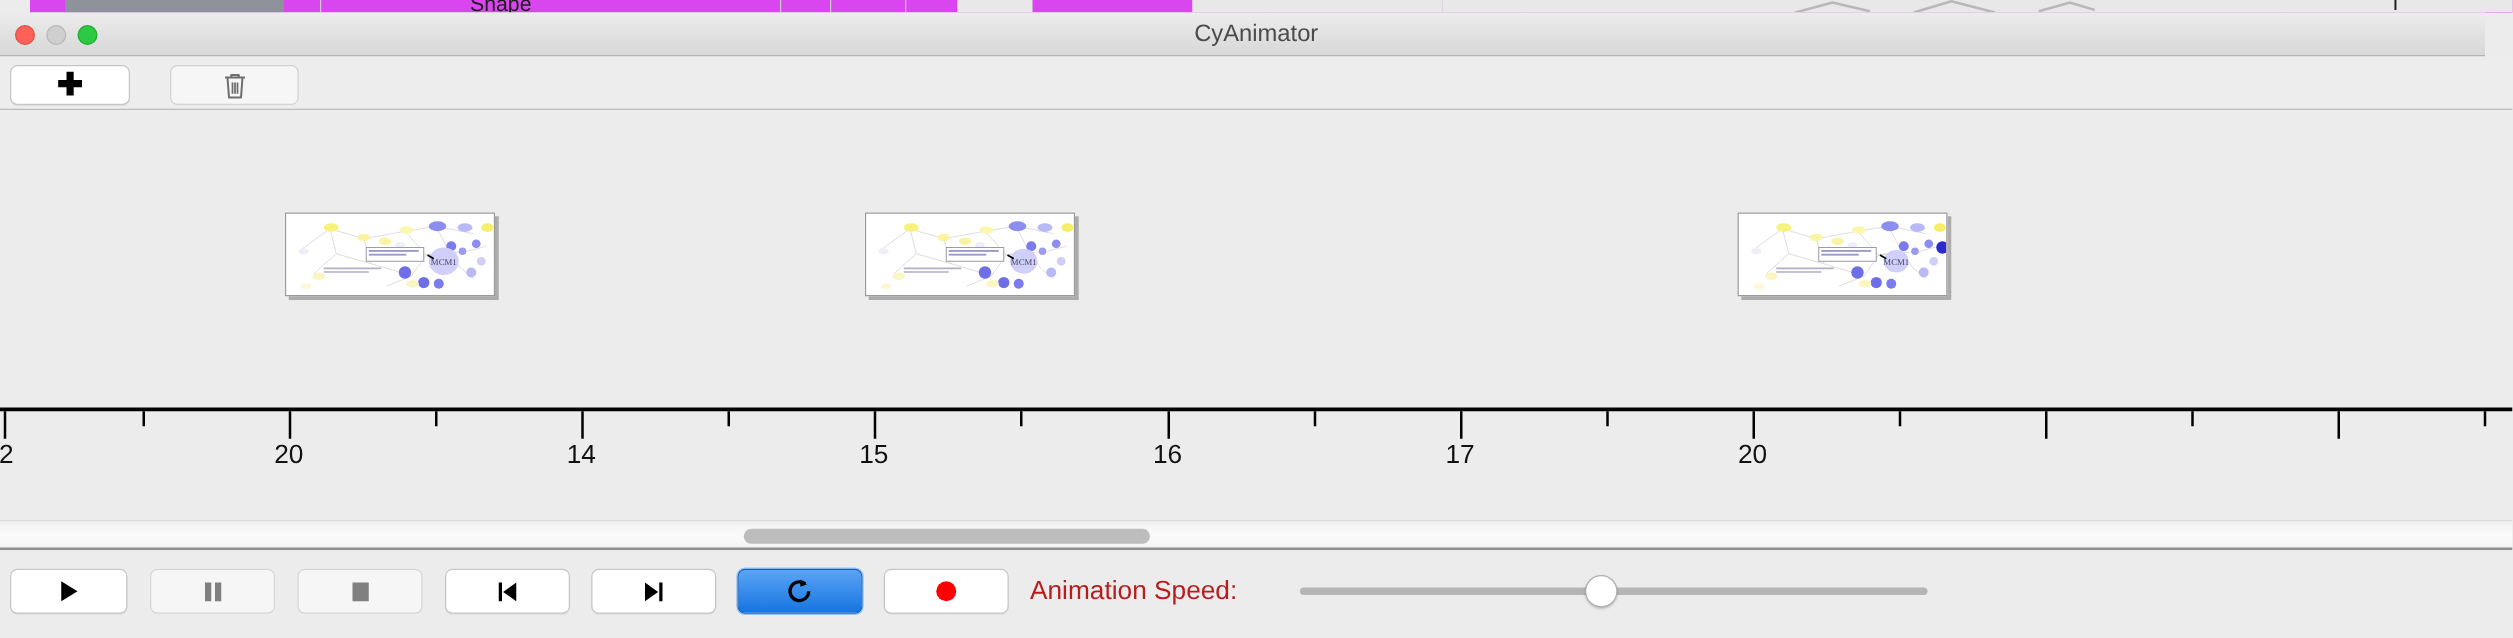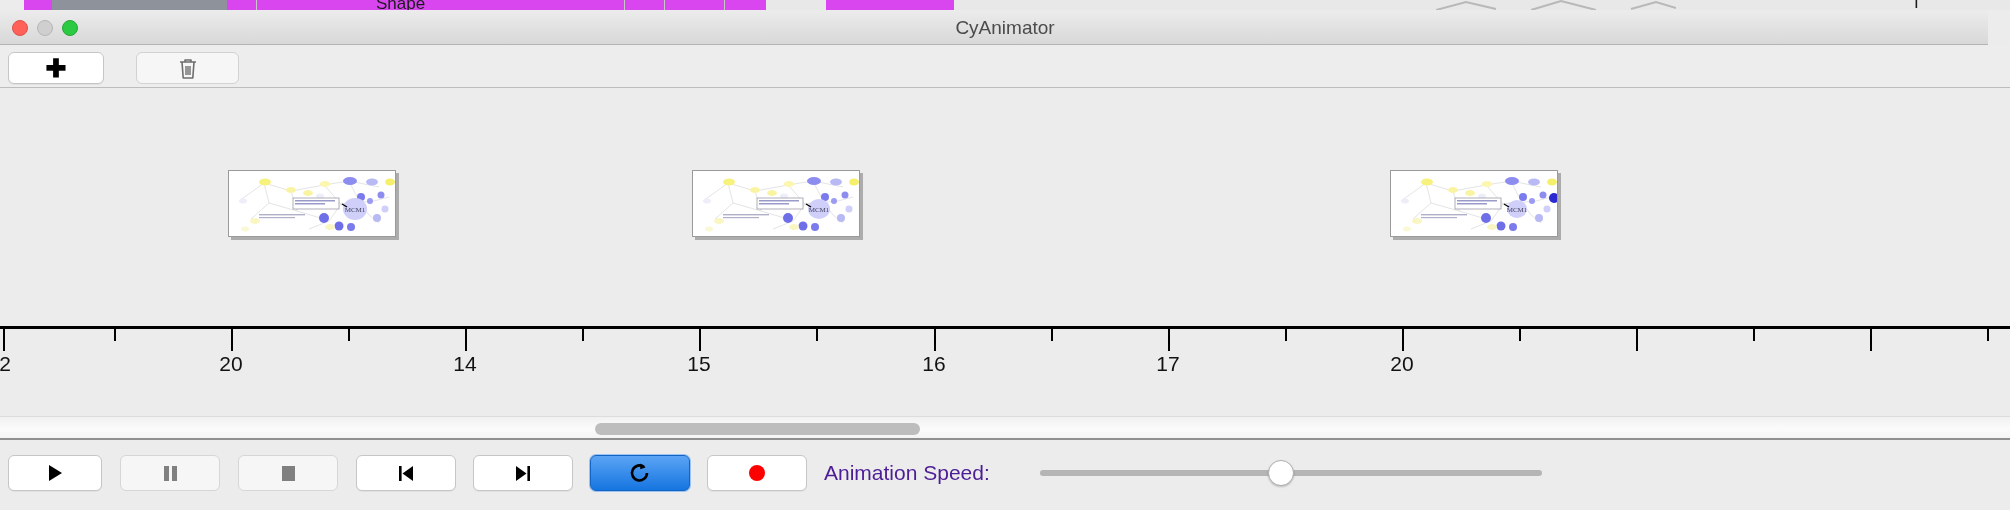--- a/index.html
+++ b/index.html
@@ -140,21 +140,21 @@
   .c-play { left: 8px;   width: 94px; }
   .c-pause{ left: 120px; width: 100px; }
   .c-stop { left: 238px; width: 100px; }
   .c-prev { left: 356px; width: 100px; }
   .c-next { left: 473px; width: 100px; }
   .c-loop { left: 590px; width: 100px; }
   .c-rec  { left: 707px; width: 100px; }
 
   .speed-label {
     position: absolute; top: 13px; left: 824px; height: 36px;
-    line-height: 36px; font-size: 21px; color: #4c1d95;
+    line-height: 36px; font-size: 21px; color: #b91c1c;
   }
   .slider {
     position: absolute; top: 13px; left: 1040px; width: 502px; height: 36px;
     cursor: pointer;
   }
   .slider-track {
     position: absolute; top: 15px; left: 0; width: 502px; height: 6px;
     background: #b5b5b5; border-radius: 3px;
   }
   .slider-knob {

